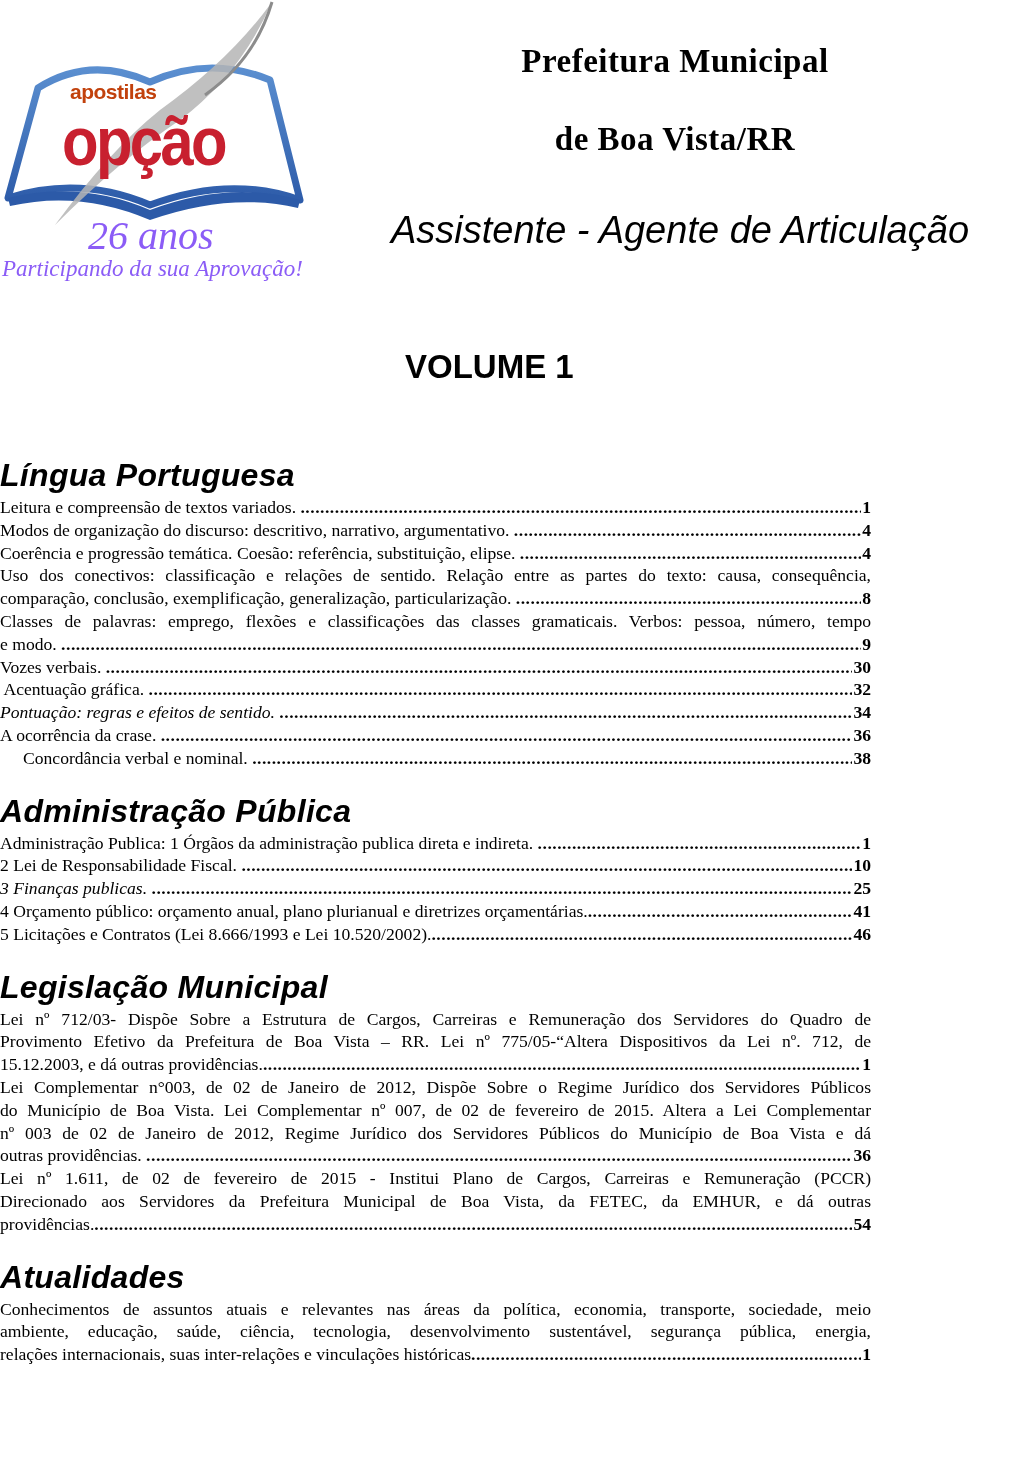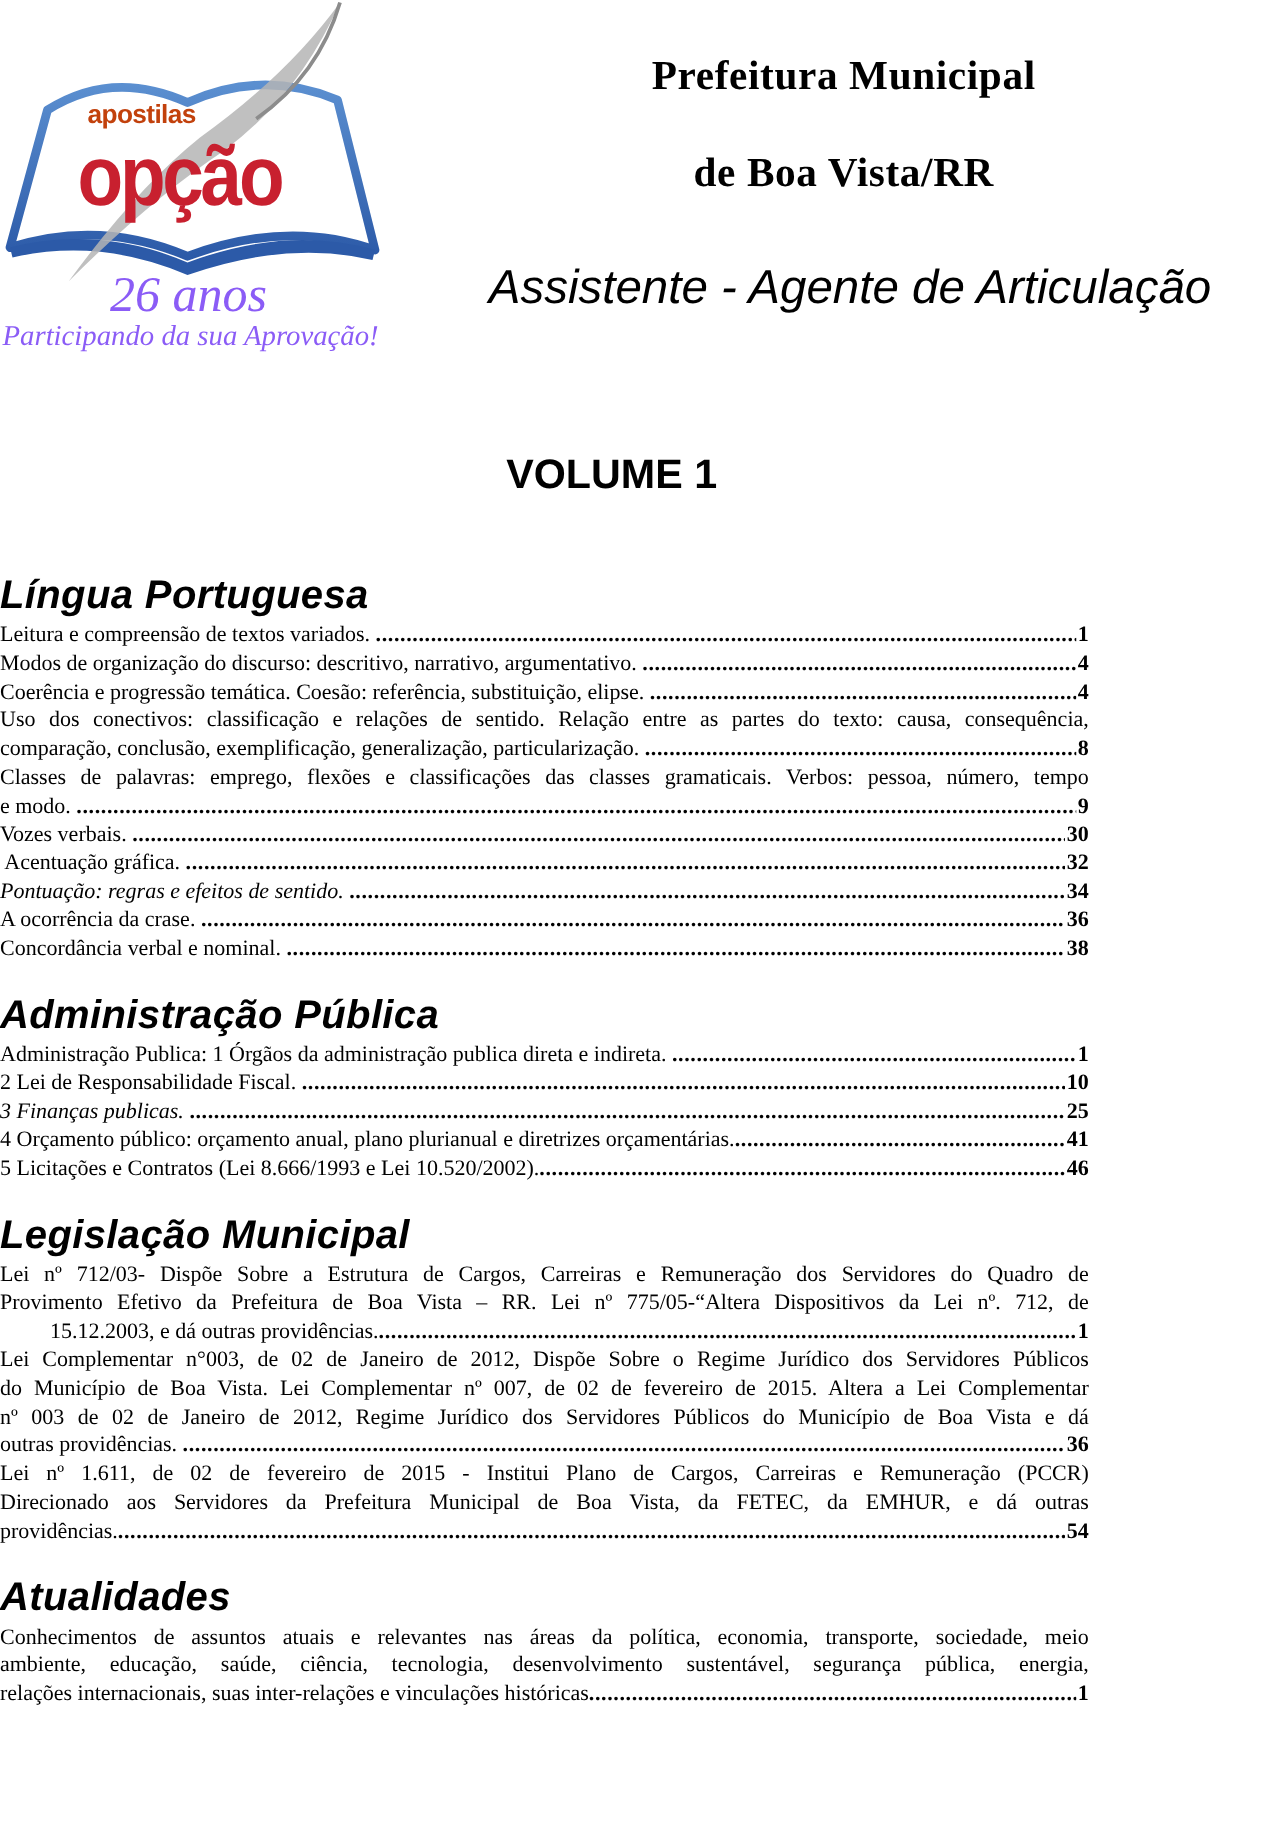--- a/index.html
+++ b/index.html
@@ -1,21 +1,21 @@
 <!DOCTYPE html>
 <html><head>
 <meta charset="utf-8">
 <style>
   html, body { margin: 0; padding: 0; background: #ffffff; }
   body { width: 1021px; height: 1470px; position: relative; overflow: hidden; color: #000; }
   .logo { position: absolute; left: 0; top: 0; width: 315px; height: 290px; }
   .title-block { position: absolute; left: 330px; top: 30px; width: 690px; text-align: center; }
   .title { font-family: Liberation Serif, serif; font-weight: bold; font-size: 33px; line-height: 62px; letter-spacing: 0.5px; }
   .subtitle { position: absolute; left: 340px; top: 205px; width: 680px; text-align: center; font-family: "Liberation Sans", sans-serif; font-style: italic; font-size: 38px; line-height: 50px; }
-  .volume { position: absolute; left: 405px; top: 357px; font-family: "Liberation Sans", sans-serif; font-weight: bold; font-size: 33px; line-height: 44px; }
+  .volume { position: absolute; left: 405px; top: 345px; font-family: "Liberation Sans", sans-serif; font-weight: bold; font-size: 33px; line-height: 44px; }
   .toc { position: absolute; left: 0; top: 452px; width: 871px; }
   .section { margin: 0; }
   .section-title { font-family: "Liberation Sans", sans-serif; font-weight: bold; font-style: italic; font-size: 32px; line-height: 42px; margin: 0; padding-top: 2px; letter-spacing: 0.3px; }
   .entry { font-family: "Liberation Serif", serif; font-size: 17.6px; line-height: 22.8px; position: relative; }
   .entry .txt { text-align: justify; text-align-last: left; }
   .entry.single { display: flex; align-items: baseline; white-space: nowrap; }
   .entry.single .txt { flex: 0 0 auto; }
   .dots { flex: 1 1 auto; overflow: hidden; white-space: nowrap; font-weight: bold; letter-spacing: 0.5px; }
   .dots::after { content: "........................................................................................................................................................................................................................................................"; }
   .page { flex: 0 0 auto; font-weight: bold; padding-left: 1px; }
@@ -103,21 +103,21 @@
           <span class="txt" style="white-space: pre; font-style: italic;">Pontuação: regras e efeitos de sentido. </span>
           <span class="dots"></span>
           <span class="page">34</span>
         </div>
         <div class="entry single">
           <span class="txt" style="white-space: pre;">A ocorrência da crase. </span>
           <span class="dots"></span>
           <span class="page">36</span>
         </div>
         <div class="entry single">
-          <span class="txt" style="white-space: pre;">Concordância verbal e nominal. </span>
+          <span class="txt" style="white-space: pre; padding-left: 23px;">Concordância verbal e nominal. </span>
           <span class="dots"></span>
           <span class="page">38</span>
         </div>
       </div>
       <div class="gap"></div>
       <div class="section">
         <h2 class="section-title">Administração Pública</h2>
         <div class="entry single">
           <span class="txt" style="white-space: pre;">Administração Publica: 1 Órgãos da administração publica direta e indireta. </span>
           <span class="dots"></span>
@@ -144,21 +144,21 @@
           <span class="page">46</span>
         </div>
       </div>
       <div class="gap"></div>
       <div class="section">
         <h2 class="section-title">Legislação Municipal</h2>
         <div class="entry multi">
           <div class="lead">Lei nº 712/03- Dispõe Sobre a Estrutura de Cargos, Carreiras e Remuneração dos Servidores do Quadro de</div>
           <div class="lead">Provimento Efetivo da Prefeitura de Boa Vista – RR. Lei nº 775/05-“Altera Dispositivos da Lei nº. 712, de</div>
           <div class="lastline">
-            <span class="txt" style="white-space: pre; padding-left: 40px;">15.12.2003, e dá outras providências.</span>
+            <span class="txt" style="white-space: pre;">15.12.2003, e dá outras providências.</span>
             <span class="dots"></span>
             <span class="page">1</span>
           </div>
         </div>
         <div class="entry multi">
           <div class="lead">Lei Complementar n°003, de 02 de Janeiro de 2012, Dispõe Sobre o Regime Jurídico dos Servidores Públicos</div>
           <div class="lead">do Município de Boa Vista. Lei Complementar nº 007, de 02 de fevereiro de 2015. Altera a Lei Complementar</div>
           <div class="lead">nº 003 de 02 de Janeiro de 2012, Regime Jurídico dos Servidores Públicos do Município de Boa Vista e dá</div>
           <div class="lastline">
             <span class="txt" style="white-space: pre;">outras providências. </span>

